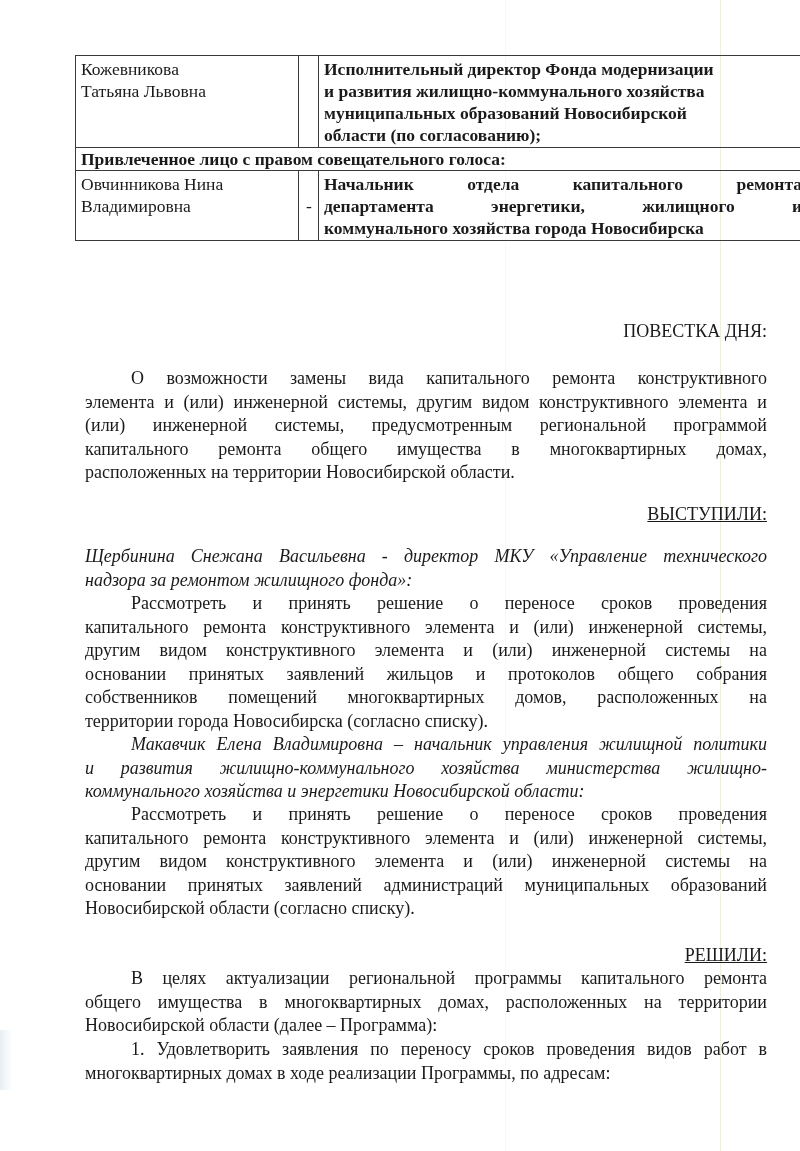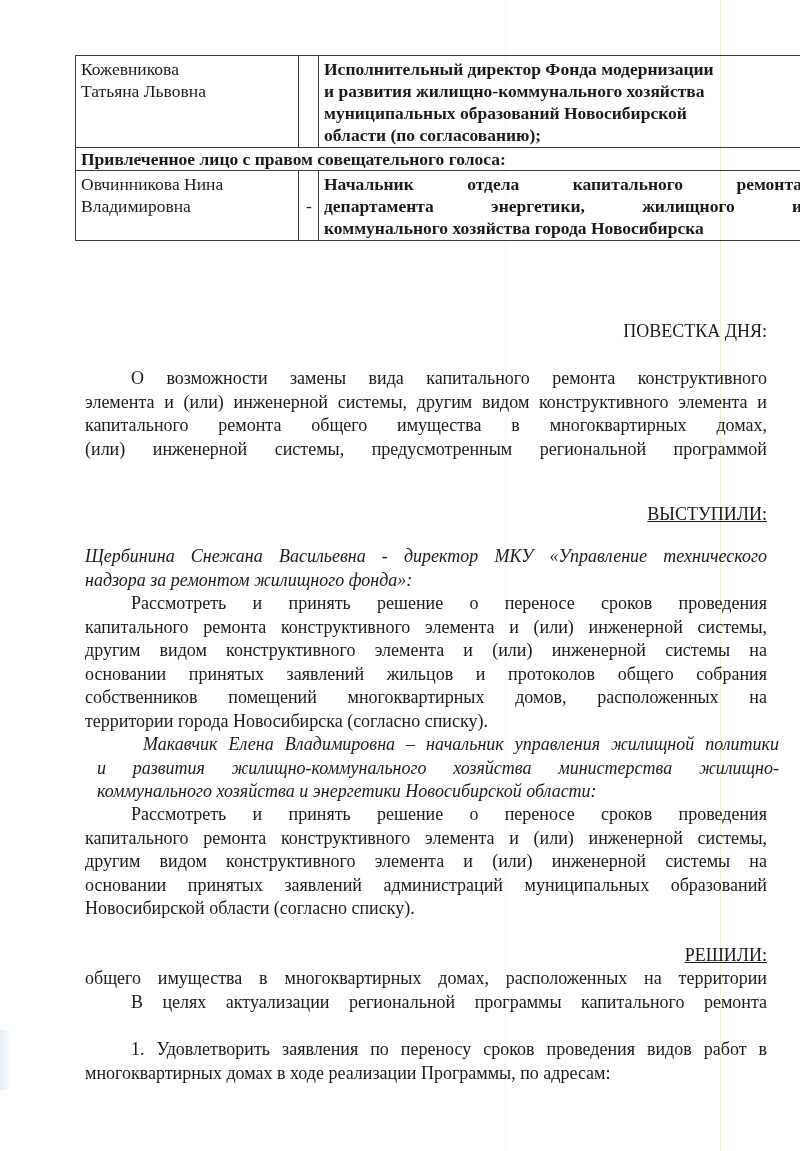--- a/index.html
+++ b/index.html
@@ -88,55 +88,57 @@
       <span class="ll">коммунального хозяйства города Новосибирска</span>
     </td>
   </tr>
 </tbody>
   </table>
 
 <div class="block center" style="top: 320px;">ПОВЕСТКА ДНЯ:</div>
 <div class="block para" style="top: 367px;">
   <span class="line indent">О возможности замены вида капитального ремонта конструктивного</span>
   <span class="line">элемента и (или) инженерной системы, другим видом конструктивного элемента и</span>
+  <span class="line">(или) инженерной системы, предусмотренным региональной программой</span>
   <span class="line">капитального ремонта общего имущества в многоквартирных домах,</span>
-  <span class="line">(или) инженерной системы, предусмотренным региональной программой</span>
+  <span class="last">расположенных на территории Новосибирской области.</span>
 </div>
 
 <div class="block u" style="top: 503px;">
   <span>ВЫСТУПИЛИ:</span>
 </div>
 <div class="block para i" style="top: 545px;">
   <span class="line">Щербинина Снежана Васильевна - директор МКУ «Управление технического</span>
   <span class="last">надзора за ремонтом жилищного фонда»:</span>
 </div>
 <div class="block para" style="top: 592px;">
   <span class="line indent">Рассмотреть и принять решение о переносе сроков проведения</span>
   <span class="line">капитального ремонта конструктивного элемента и (или) инженерной системы,</span>
   <span class="line">другим видом конструктивного элемента и (или) инженерной системы на</span>
   <span class="line">основании принятых заявлений жильцов и протоколов общего собрания</span>
   <span class="line">собственников помещений многоквартирных домов, расположенных на</span>
   <span class="last">территории города Новосибирска (согласно списку).</span>
 </div>
-<div class="block para i" style="top: 733px; margin-left: 12px;">
+<div class="block para i" style="top: 733px;">
   <span class="line indent">Макавчик Елена Владимировна – начальник управления жилищной политики</span>
   <span class="line">и развития жилищно-коммунального хозяйства министерства жилищно-</span>
   <span class="last">коммунального хозяйства и энергетики Новосибирской области:</span>
 </div>
 <div class="block para" style="top: 803px;">
   <span class="line indent">Рассмотреть и принять решение о переносе сроков проведения</span>
   <span class="line">капитального ремонта конструктивного элемента и (или) инженерной системы,</span>
   <span class="line">другим видом конструктивного элемента и (или) инженерной системы на</span>
   <span class="line">основании принятых заявлений администраций муниципальных образований</span>
   <span class="last">Новосибирской области (согласно списку).</span>
 </div>
 
 <div class="block u" style="top: 944px;">
   <span>РЕШИЛИ:</span>
 </div>
 <div class="block para" style="top: 967px;">
+  <span class="line indent">В целях актуализации региональной программы капитального ремонта</span>
   <span class="line">общего имущества в многоквартирных домах, расположенных на территории</span>
-  <span class="line indent">В целях актуализации региональной программы капитального ремонта</span>
+  <span class="last">Новосибирской области (далее – Программа):</span>
 </div>
 <div class="block para" style="top: 1038px;">
   <span class="line indent">1. Удовлетворить заявления по переносу сроков проведения видов работ в</span>
   <span class="last">многоквартирных домах в ходе реализации Программы, по адресам:</span>
 </div>
 
 </body></html>

